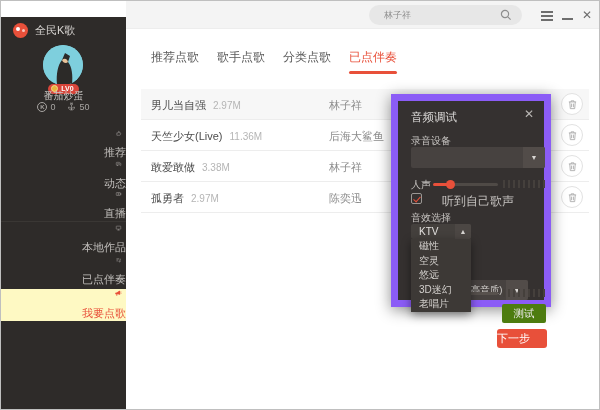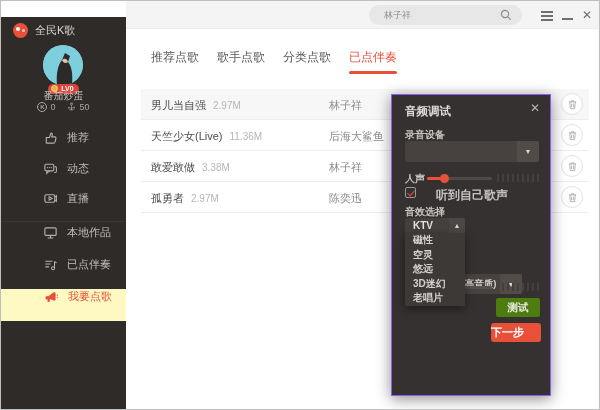--- a/index.html
+++ b/index.html
@@ -27,21 +27,21 @@
   .avatar { position:absolute; left:42px; top:28px; width:40px; height:40px; border-radius:50%; background:#7ecfdd; overflow:hidden; }
   .avatar svg { display:block; }
   .badge-row { position:absolute; left:0; top:61px; width:125px; text-align:center; }
   .badge { display:inline-flex; align-items:center; background:#d8453a; border-radius:6px; padding:1px 5px 1px 3px; }
   .badge .medal { width:7px; height:7px; border-radius:50%; background:#e8b33c; border:1px solid #f5d98a; margin-right:3px; }
   .badge .lv { font-size:7px; color:#fff; font-weight:bold; line-height:8px; }
   .username { position:absolute; left:0; top:72px; width:125px; text-align:center; font-size:10px; color:#c9c6c3; }
   .stats { position:absolute; left:0; top:84px; width:125px; display:flex; justify-content:center; gap:10px; align-items:center; }
   .stat { display:flex; align-items:center; gap:3px; font-size:9px; color:#a8a5a2; }
   .kcircle { width:10px; height:10px; border:1px solid #a8a5a2; border-radius:50%; font-size:6px; line-height:8px; text-align:center; color:#a8a5a2; font-weight:bold; }
-  .nav-item { position:absolute; left:0; width:125px; height:30px; display:flex; align-items:flex-start; padding-left:42px; gap:9px; cursor:pointer; }
+  .nav-item { position:absolute; left:0; width:125px; height:30px; display:flex; align-items:flex-end; padding-left:42px; gap:9px; cursor:pointer;flex-direction:column; }
   .nav-item .lbl { font-size:11px; color:#c2bfbc; }
   .nav-item.active { background:#fef9c3; height:32px; }
   .nav-item.active .lbl { color:#e8503a; }
   .side-div { position:absolute; left:0; top:204px; width:125px; height:1px; background:#3a3734; }
 
   
   .tabs { position:absolute; left:150px; top:48px; display:flex; gap:18px; }
   .tab { position:relative; font-size:12px; color:#5a5a5a; padding-bottom:10px; cursor:pointer; }
   .tab.active { color:#e8503a; }
   .tab.active::after { content:""; position:absolute; left:0; right:0; bottom:2px; height:3px; border-radius:2px; background:#e8503a; }
@@ -49,21 +49,21 @@
   
   .rows { position:absolute; left:140px; top:88px; width:448px; }
   .song-row { position:relative; height:31px; border-bottom:1px solid #ededed; }
   .song-row.hl { background:#f7f7f7; }
   .song-title { position:absolute; left:10px; top:9px; font-size:11px; color:#4d4d4d; }
   .song-size { font-size:10px; color:#b5b5b5; margin-left:7px; }
   .song-artist { position:absolute; left:188px; top:9px; font-size:11px; color:#8c8c8c; }
   .trash-btn { position:absolute; right:6px; top:4px; width:22px; height:22px; border:1px solid #e2e2e2; border-radius:50%; background:#fff; display:flex; align-items:center; justify-content:center; cursor:pointer; }
 
   
-  .panel { position:absolute; left:390px; top:93px; width:160px; height:302px; background:#353130; box-shadow:0 3px 14px rgba(0,0,0,.45); border:1px solid #8b5cf6; z-index:10;font-weight:bold; }
+  .panel { position:absolute; left:390px; top:93px; width:160px; height:213px; background:#353130; box-shadow:0 3px 14px rgba(0,0,0,.45); border:7px solid #8b5cf6; z-index:10; }
   .panel-title { position:absolute; left:13px; top:9px; font-size:11.5px; color:#dedcda; }
   .panel-close { position:absolute; right:10px; top:6px; font-size:12px; color:#b9b6b3; cursor:pointer; }
   .plabel { position:absolute; left:13px; font-size:10px; color:#c6c3c0; }
   .select { position:absolute; background:#474240; border-radius:2px; cursor:pointer; }
   .select .arrowbox { position:absolute; right:0; top:0; bottom:0; width:22px; background:#524c49; border-radius:0 2px 2px 0; color:#d8d5d2; font-size:7px; display:flex; align-items:center; justify-content:center; }
   .dev-select { left:13px; top:46px; width:134px; height:21px; }
   .vocal-label { top:77px; }
   .sl-fill { position:absolute; left:35px; top:82px; width:17px; height:3px; background:#e8503a; border-radius:2px; }
   .sl-rest { position:absolute; left:52px; top:82px; width:48px; height:3px; background:#4f4a46; border-radius:2px; }
   .sl-handle { position:absolute; left:48px; top:79px; width:9px; height:9px; border-radius:50%; background:#e8503a; cursor:pointer; }

